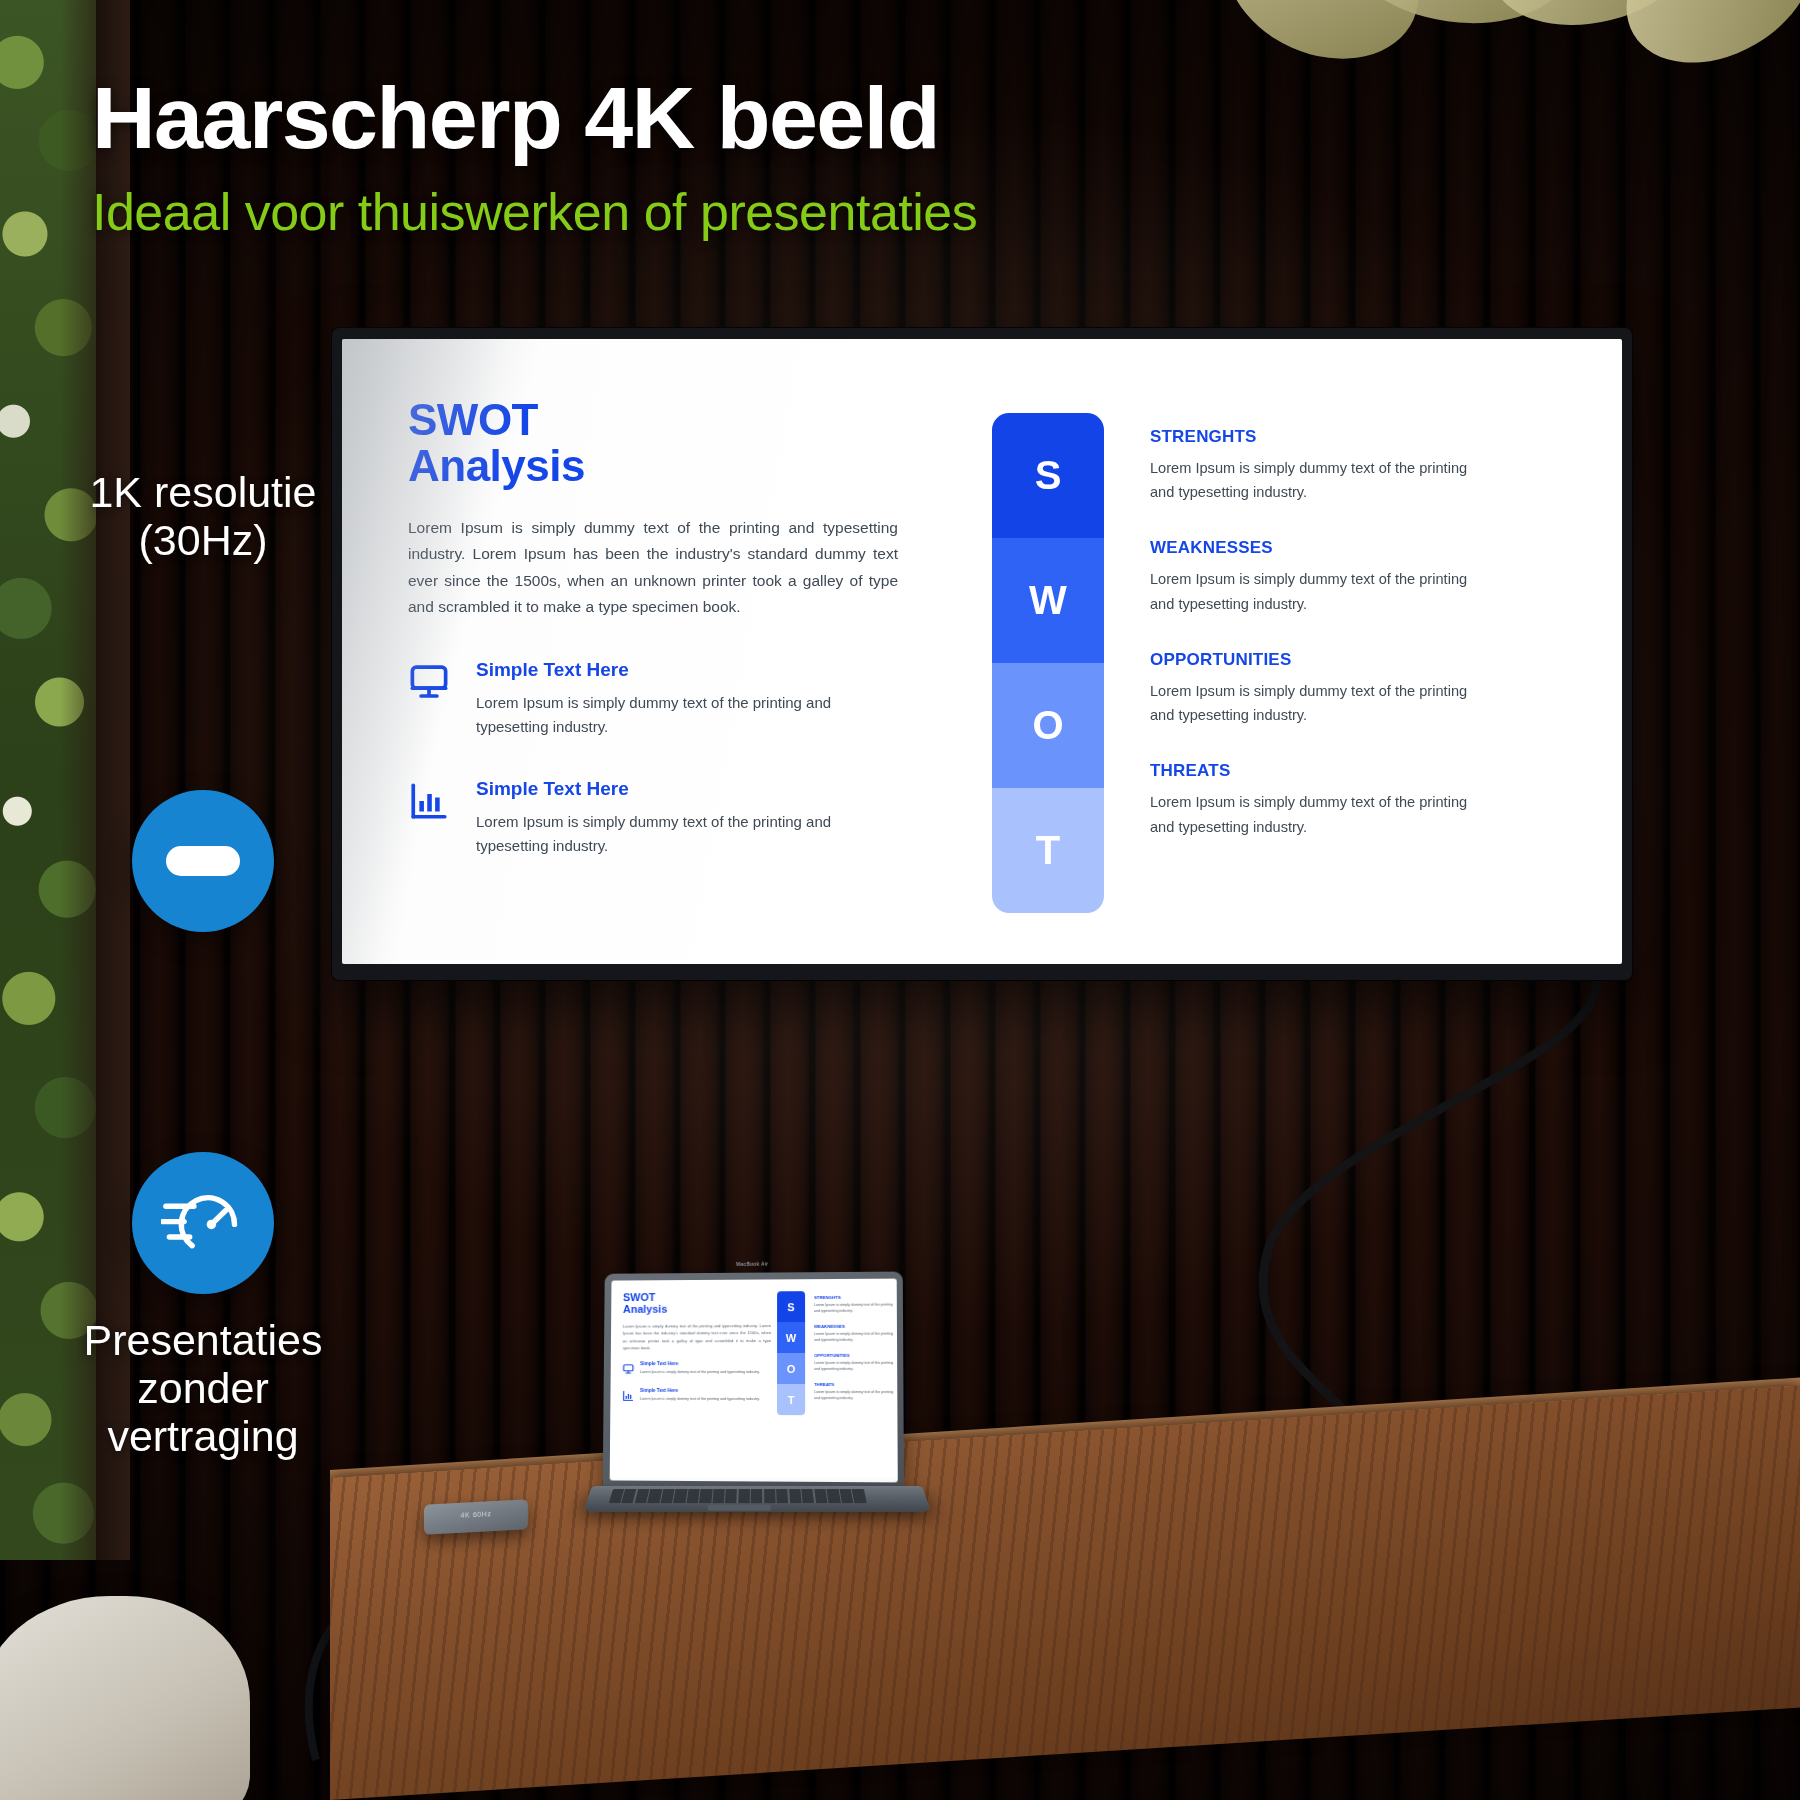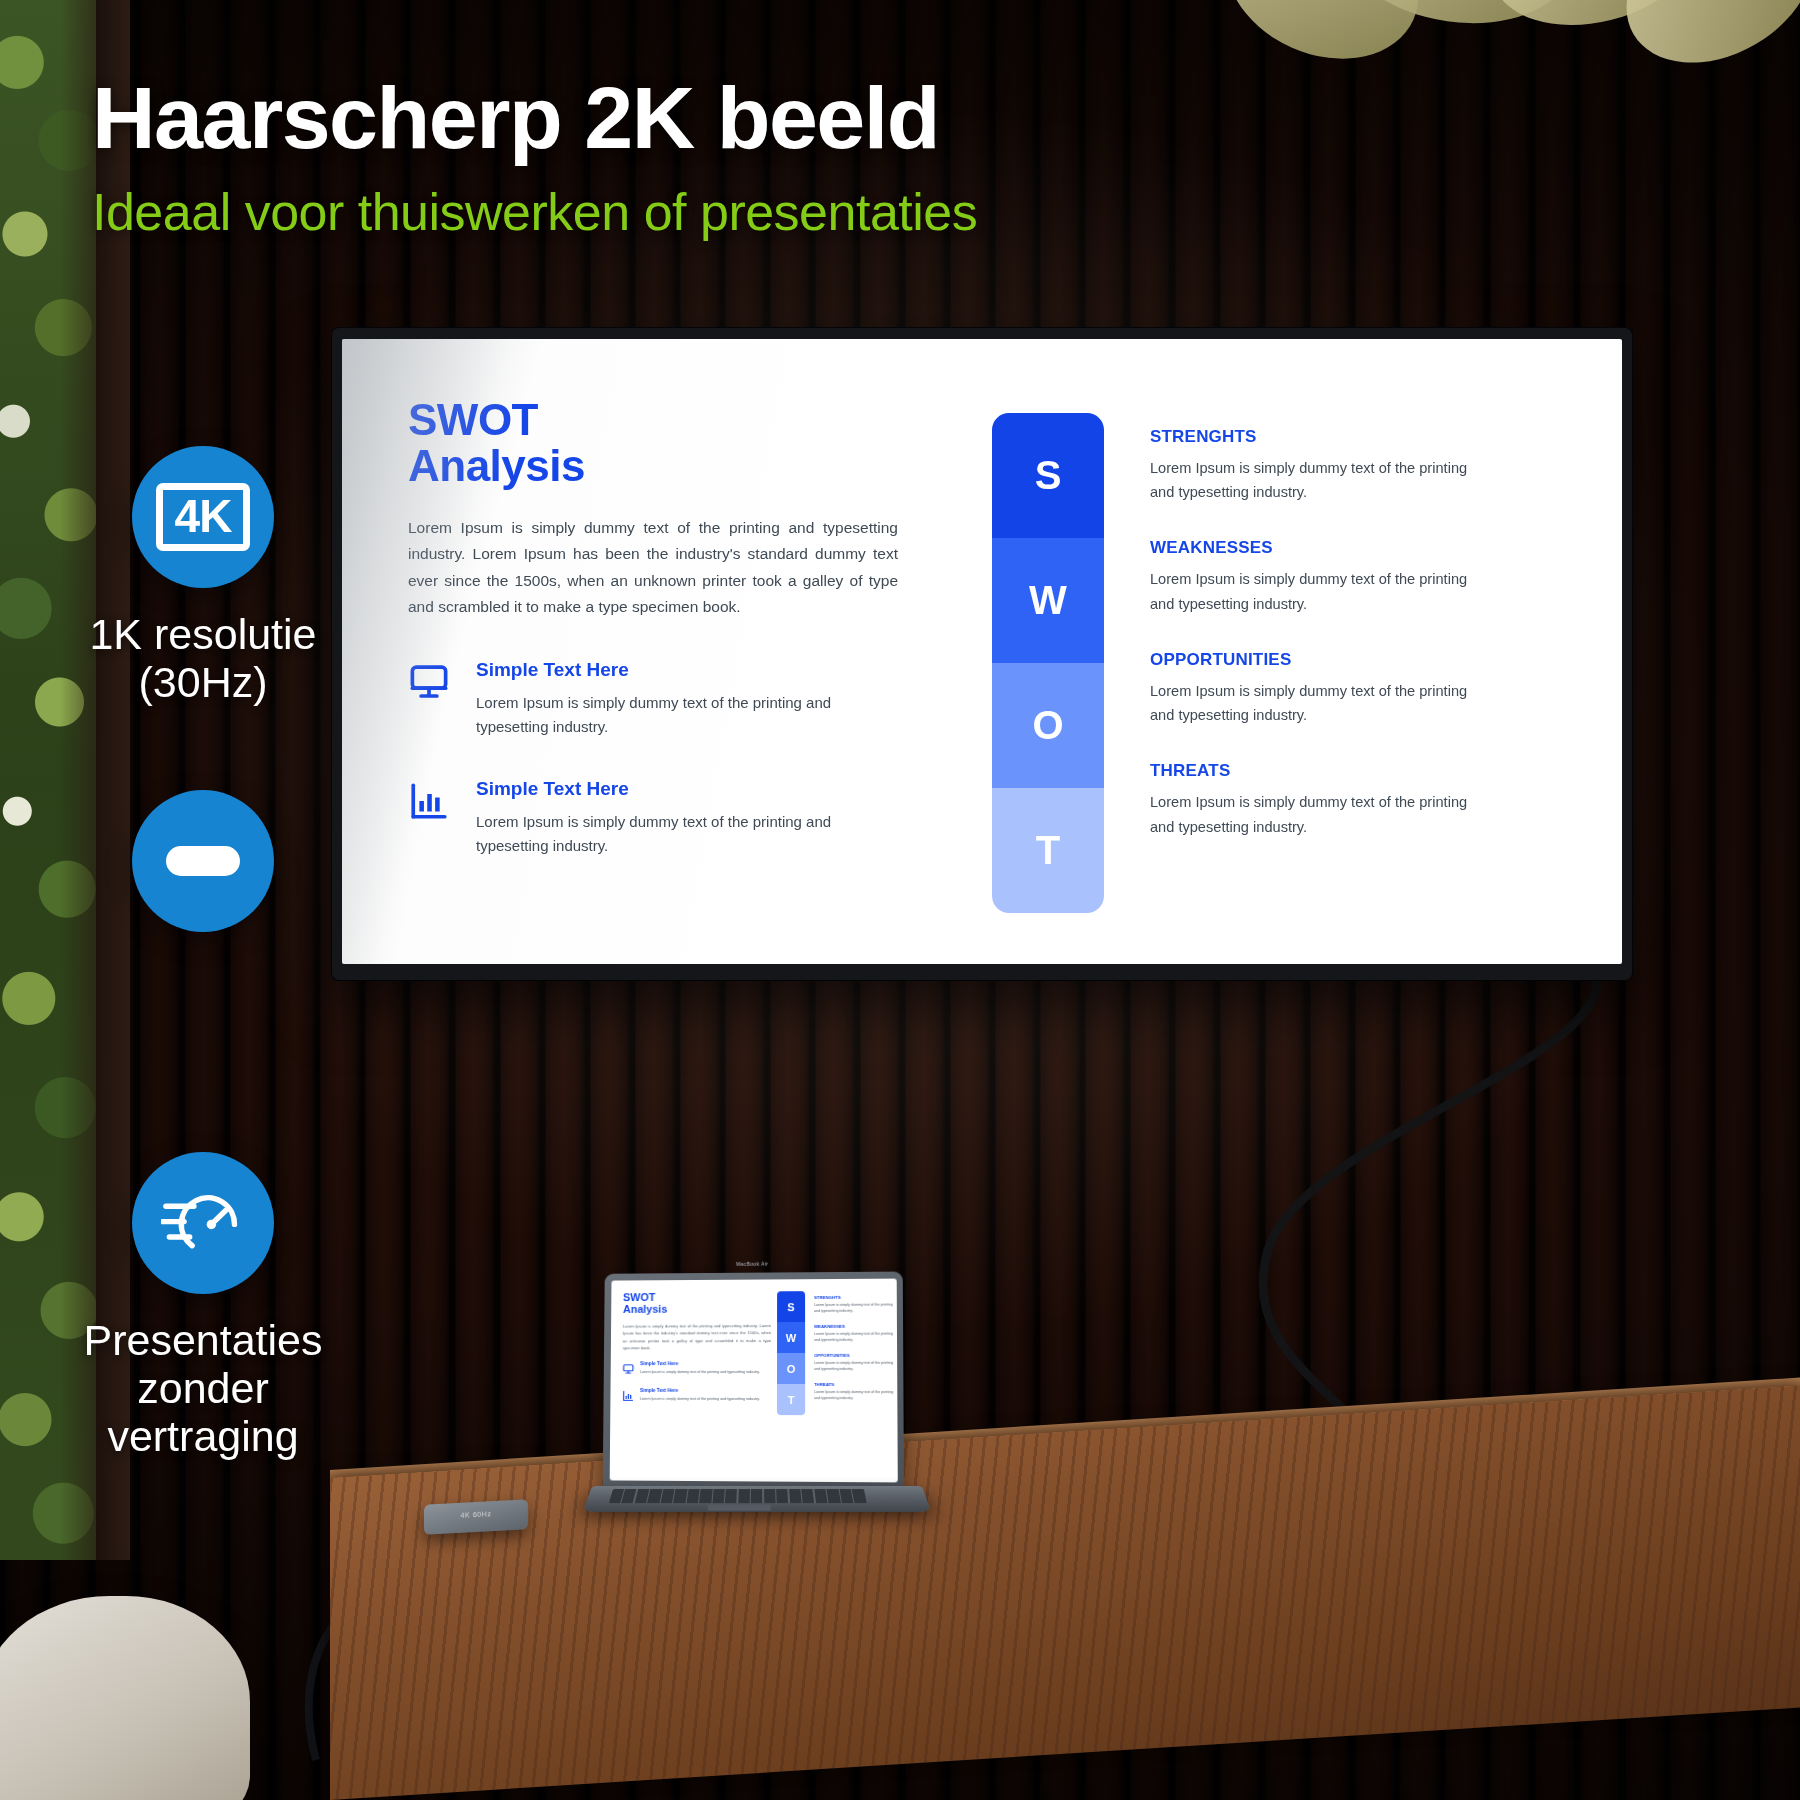--- a/index.html
+++ b/index.html
@@ -252,21 +252,21 @@
 <div class="wall-shade"></div>
 
 <div class="frond" style="left:1222px;top:-96px;width:200px;height:150px;transform:rotate(24deg);"></div>
 <div class="frond" style="left:1342px;top:-118px;width:230px;height:140px;transform:rotate(8deg);"></div>
 <div class="frond" style="left:1490px;top:-108px;width:210px;height:130px;transform:rotate(-14deg);"></div>
 <div class="frond" style="left:1620px;top:-86px;width:200px;height:140px;transform:rotate(-30deg);"></div>
 
 <div class="plants"></div>
 <div class="plants-fade"></div>
 
-<div class="headline">Haarscherp 2K beeld</div>
+<div class="headline">Haarscherp 4K beeld</div>
 <div class="subheadline">Ideaal voor thuiswerken of presentaties</div>
 
 <svg class="cable" viewBox="0 0 1800 1800">
   <path d="M1596 975 C1614 1060, 1300 1140, 1268 1250 C1236 1360, 1366 1400, 1388 1470" stroke="#131417" stroke-width="9" fill="none" opacity=".93"></path>
   <path d="M538 1516 C470 1540, 402 1566, 352 1606 C310 1640, 300 1700, 316 1760" stroke="#131417" stroke-width="8" fill="none" opacity=".9"></path>
 </svg>
 
 <div class="desk-edge"></div>
 <div class="desk"></div>
 <div class="chair"></div>
@@ -338,23 +338,20 @@
           <div class="swot-p">Lorem Ipsum is simply dummy text of the printing and typesetting industry.</div>
         </div>
       </div>
     </div>
 
     <div class="tv-glare"></div>
   </div>
 </div>
 
 <div class="badge-group" id="badge-4k">
-  <div class="badge">
-    <span class="k4">4K</span>
-  </div>
   <div class="badge-label" style="white-space:pre-line;">1K resolutie
 (30Hz)</div>
 </div>
 
 <div class="badge-group" id="badge-dp">
   <div class="badge">
     <span class="pill"></span>
   </div>
 </div>
 

